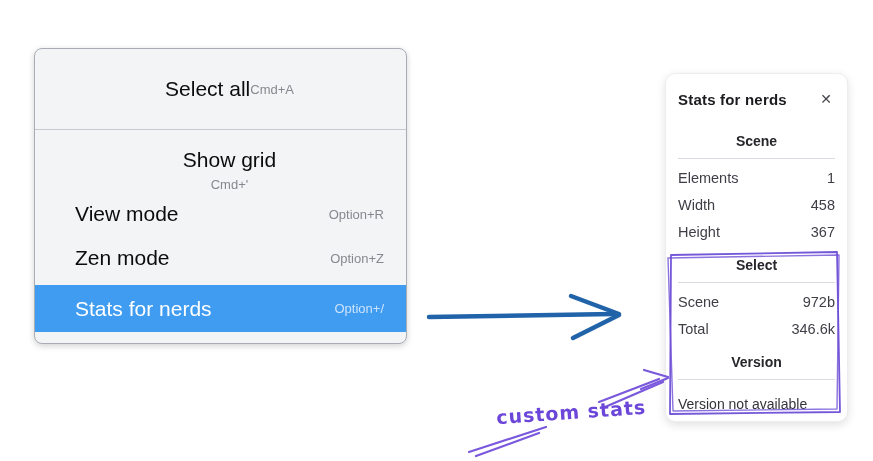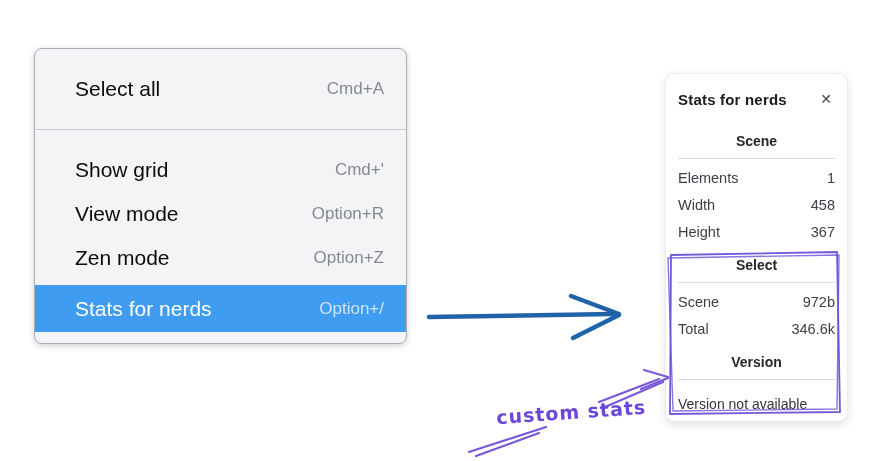--- a/index.html
+++ b/index.html
@@ -12,24 +12,24 @@
   .menu{
     position:absolute;left:34px;top:48px;width:373px;height:296px;
     background:#f3f4f5;border:1px solid #a9aeb6;border-radius:8px;
     box-shadow:0 2px 6px rgba(0,0,0,.18);
     box-sizing:border-box;overflow:hidden;
   }
   .menu-row{
     display:flex;justify-content:space-between;align-items:center;
     padding:0 22px 0 40px;height:44px;
   }
-  .menu-row.first{height:54px;margin-top:13px;}
-  .menu-row.after-divider{margin-top:18px;}
+  .menu-row.first{height:54px;margin-top:13px;justify-content:center;}
+  .menu-row.after-divider{margin-top:18px;flex-direction:column;}
   .mi-label{font-size:21px;color:#0c0c0c;}
-  .mi-short{font-size:17px;color:#85898f;}
+  .mi-short{font-size:13px;color:#85898f;}
   .menu-divider{height:1px;background:#c6cad0;margin-top:13px;}
   .menu-row.highlighted{
     background:#3f9cf1;height:47px;margin-top:5px;
   }
   .menu-row.highlighted .mi-label{color:#ffffff;}
   .menu-row.highlighted .mi-short{color:#cbe3fb;}
 
   
   .panel{
     position:absolute;left:665px;top:73px;width:183px;height:349px;

